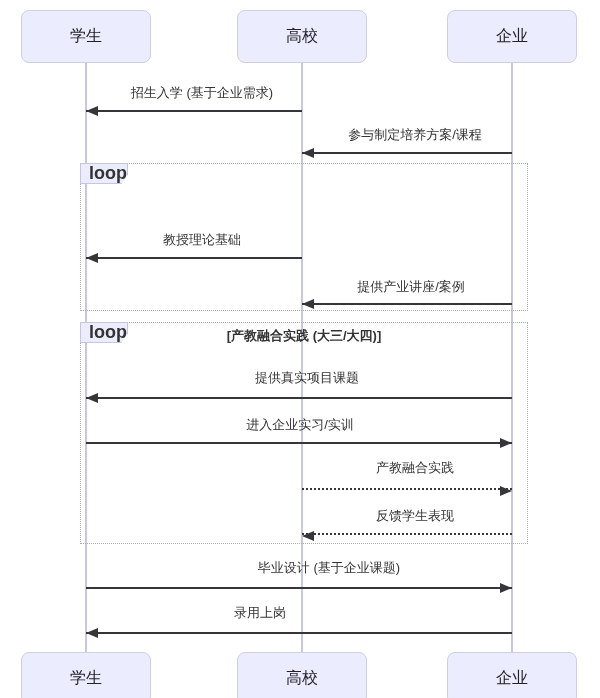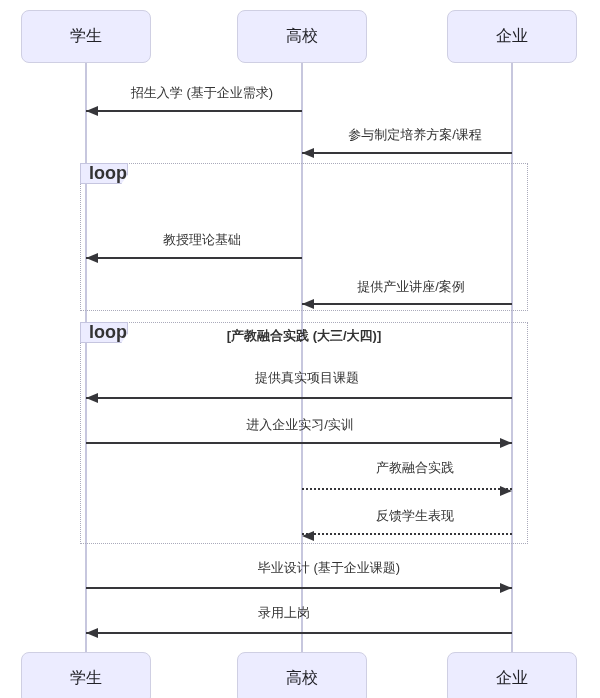--- a/index.html
+++ b/index.html
@@ -151,21 +151,21 @@
   </div>
 
   <div>
     <div class="msg-label" style="left:86px;width:470px;top:559px;">毕业设计 (基于企业课题)</div>
     <div class="msg-line" style="left:86px;width:426px;top:587px;">
         <span class="head-right"></span>
       </div>
   </div>
 
   <div>
-    <div class="msg-label" style="left:94px;width:364px;top:604px;">录用上岗</div>
+    <div class="msg-label" style="left:70px;width:364px;top:604px;">录用上岗</div>
     <div class="msg-line" style="left:86px;width:426px;top:632px;">
         <span class="head-left"></span>
       </div>
   </div>
 
   <div class="actor" style="left:21px;top:10px;">
       <span>学生</span>
     </div>
   <div class="actor" style="left:237px;top:10px;">
       <span>高校</span>

